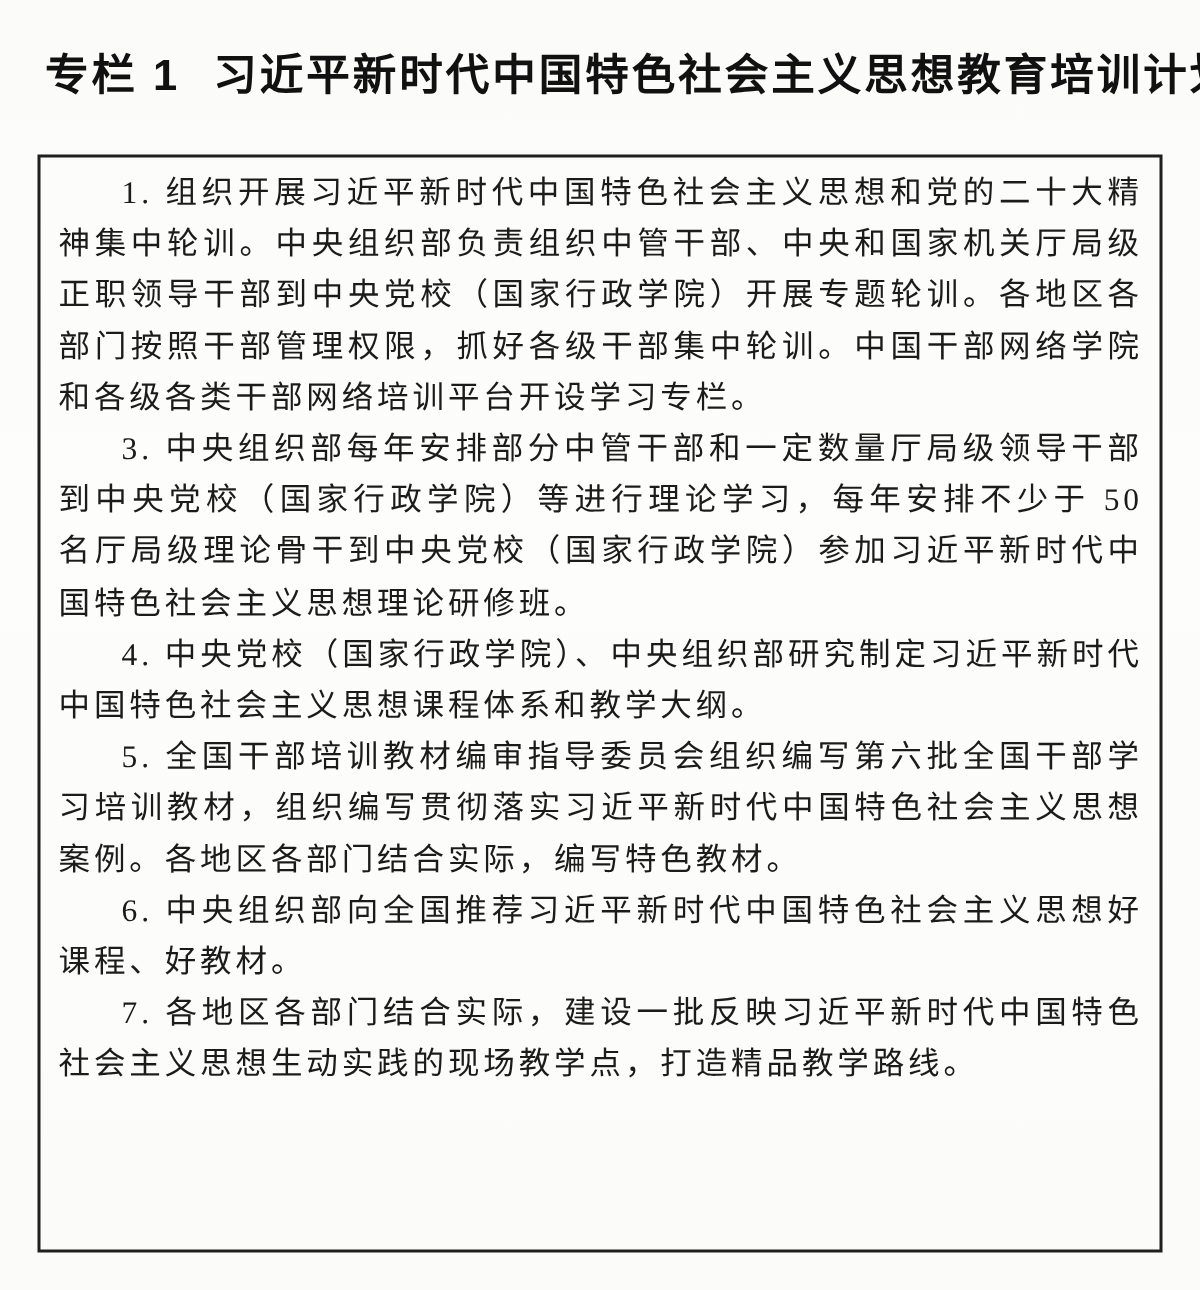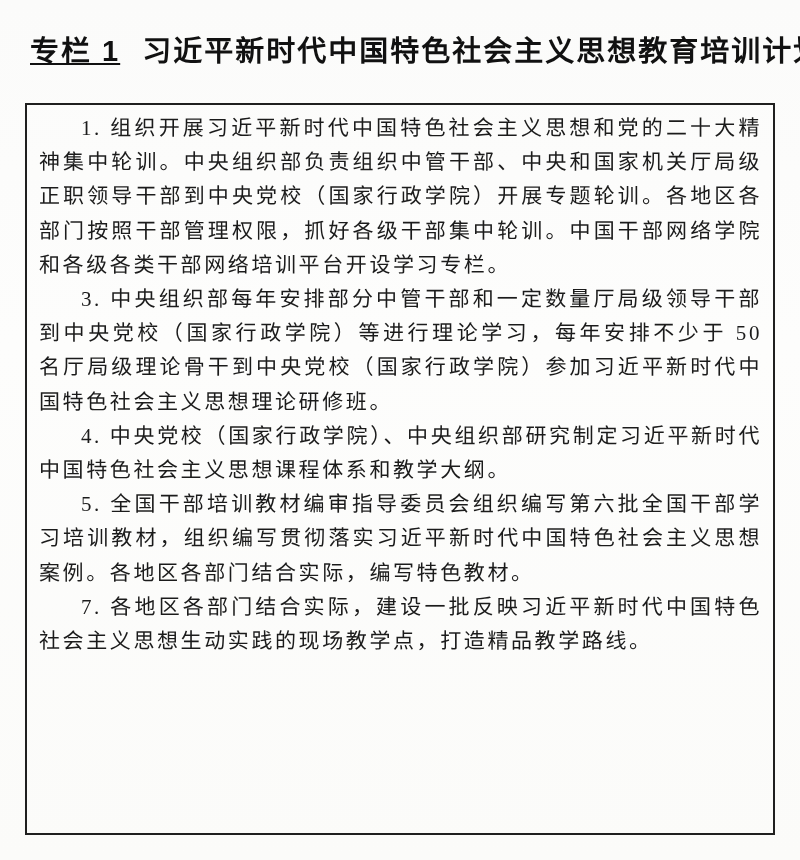--- a/index.html
+++ b/index.html
@@ -31,21 +31,20 @@
     font-family: "Liberation Sans", "DejaVu Sans", sans-serif;
     font-weight: bold;
     font-size: 29px;
     line-height: 42px;
     letter-spacing: 2px;
     color: #111;
     white-space: nowrap;
   }
   .heading .box-label {
     margin-right: 22px;
-    text-decoration: underline;
   }
   .content-box {
     position: absolute;
     top: 103px;
     left: 25px;
     width: 750px;
     height: 732px;
     box-sizing: border-box;
     border: 2px solid #1f1f1f;
     padding: 6px 11px 8px 12px;
@@ -69,16 +68,17 @@
 
   <div class="heading">
     <span class="box-label">专栏 1</span><span>习近平新时代中国特色社会主义思想教育培训计划</span>
   </div>
 
   <div class="content-box">
     <p>1. 组织开展习近平新时代中国特色社会主义思想和党的二十大精神集中轮训。中央组织部负责组织中管干部、中央和国家机关厅局级正职领导干部到中央党校（国家行政学院）开展专题轮训。各地区各部门按照干部管理权限，抓好各级干部集中轮训。中国干部网络学院和各级各类干部网络培训平台开设学习专栏。</p>
     <p>3. 中央组织部每年安排部分中管干部和一定数量厅局级领导干部到中央党校（国家行政学院）等进行理论学习，每年安排不少于 50 名厅局级理论骨干到中央党校（国家行政学院）参加习近平新时代中国特色社会主义思想理论研修班。</p>
     <p>4. 中央党校（国家行政学院）、中央组织部研究制定习近平新时代中国特色社会主义思想课程体系和教学大纲。</p>
     <p>5. 全国干部培训教材编审指导委员会组织编写第六批全国干部学习培训教材，组织编写贯彻落实习近平新时代中国特色社会主义思想案例。各地区各部门结合实际，编写特色教材。</p>
+    <p>6. 中央组织部向全国推荐习近平新时代中国特色社会主义思想好课程、好教材。</p>
     <p>7. 各地区各部门结合实际，建设一批反映习近平新时代中国特色社会主义思想生动实践的现场教学点，打造精品教学路线。</p>
   </div>
 
 </div>
 
 </body></html>

